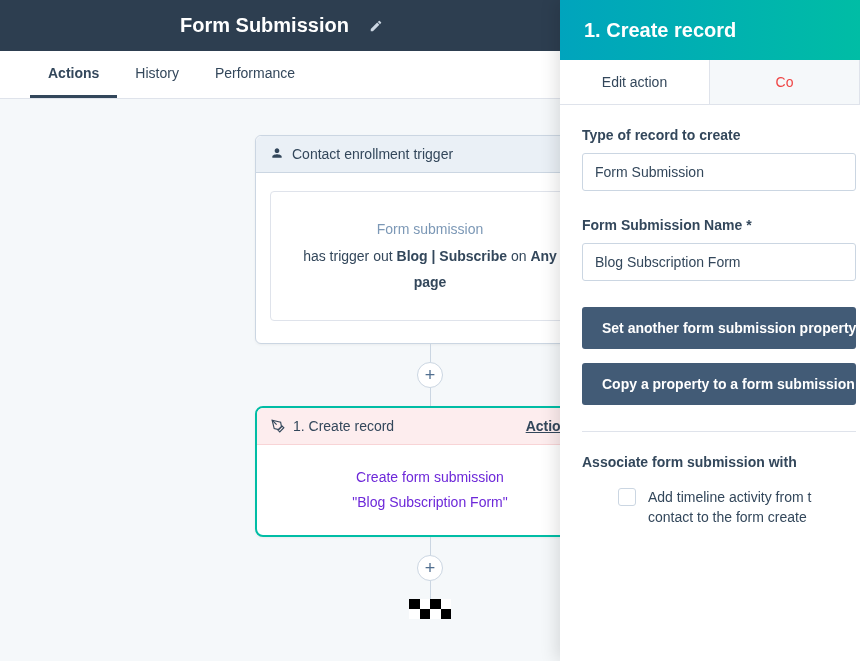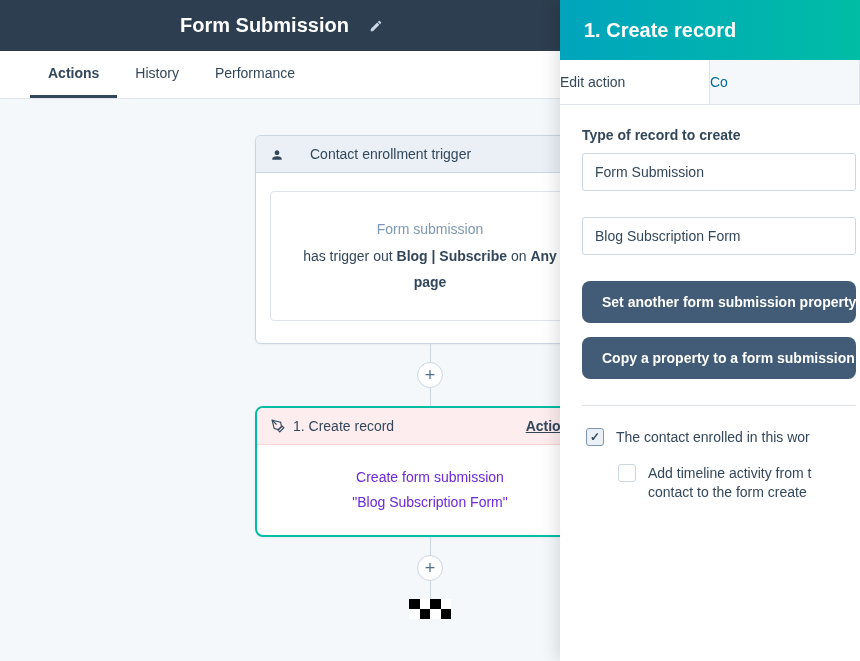--- a/index.html
+++ b/index.html
@@ -66,22 +66,22 @@
       border: 1px solid #cbd6e2;
       border-radius: 6px;
       box-shadow: 0 1px 3px rgba(0,0,0,0.05);
     }
     .node-trigger { margin-top: 36px; }
     .node-header {
       background: #eaf0f6;
       border-bottom: 1px solid #cbd6e2;
       padding: 10px 14px;
       display: flex;
-      align-items: flex-end;
-      gap: 26px;
+      align-items: flex-start;
+      gap: 8px;
       color: #33475b;
       font-size: 14px;
       border-radius: 6px 6px 0 0;
     }
     .node-body {
       padding: 18px 14px 22px;
       display: flex;
       flex-direction: column;
       align-items: center;
     }
@@ -186,29 +186,30 @@
       color: #fff;
       font-size: 20px;
       font-weight: 600;
     }
     .panel-tabs {
       display: flex;
       border-bottom: 1px solid #dfe3eb;
     }
     .panel-tab {
       flex: 1;
+      text-align: center;
       padding: 14px 0;
       font-size: 14px;
       color: #33475b;
       cursor: pointer;
       border-right: 1px solid #dfe3eb;
     }
     .panel-tab.secondary {
       background: #f5f8fa;
-      color: #0369a1;
+      color: #ef4444;
     }
     .panel-body {
       padding: 22px 4px 0 22px;
     }
     .field-label {
       font-size: 14px;
       color: #33475b;
       font-weight: 600;
       margin-bottom: 10px;
       display: block;
@@ -224,21 +225,21 @@
       margin-bottom: 26px;
       font-family: inherit;
     }
     .panel-btn {
       background: #425b76;
       color: #fff;
       border: none;
       padding: 13px 20px;
       font-size: 14px;
       font-weight: 600;
-      border-radius: 8px;
+      border-radius: 3px;
       width: 100%;
       text-align: left;
       margin-bottom: 14px;
       cursor: pointer;
       overflow: hidden;
       white-space: nowrap;
     }
     .divider {
       border: none;
       border-top: 1px solid #dfe3eb;
@@ -372,32 +373,30 @@
     <span class="panel-title">1. Create record</span>
   </div>
   <div class="panel-tabs">
     <div class="panel-tab">Edit action</div>
     <div class="panel-tab secondary">Co</div>
   </div>
   <div class="panel-body">
     <label class="field-label">Type of record to create</label>
     <div class="select-box">Form Submission</div>
 
+    <label class="field-label">Form Submission Name *</label>
     <input class="input-box" value="Blog Subscription Form" style="">
 
     <button class="panel-btn">Set another form submission property</button>
     <button class="panel-btn">Copy a property to a form submission</button>
 
     <hr class="divider">
 
-
-    <div class="checkbox-row">
-      <div class="checkbox checked"></div>
-      <div class="checkbox-label">The contact enrolled in this wor</div>
-    </div>
+    <div class="assoc-label">Associate form submission with</div>
+
 
     <div class="checkbox-row indented">
       <div class="checkbox"></div>
       <div class="checkbox-label">
         <span>Add timeline activity from t</span><br>
         <span>contact to the form create</span>
       </div>
     </div>
 
   </div>

